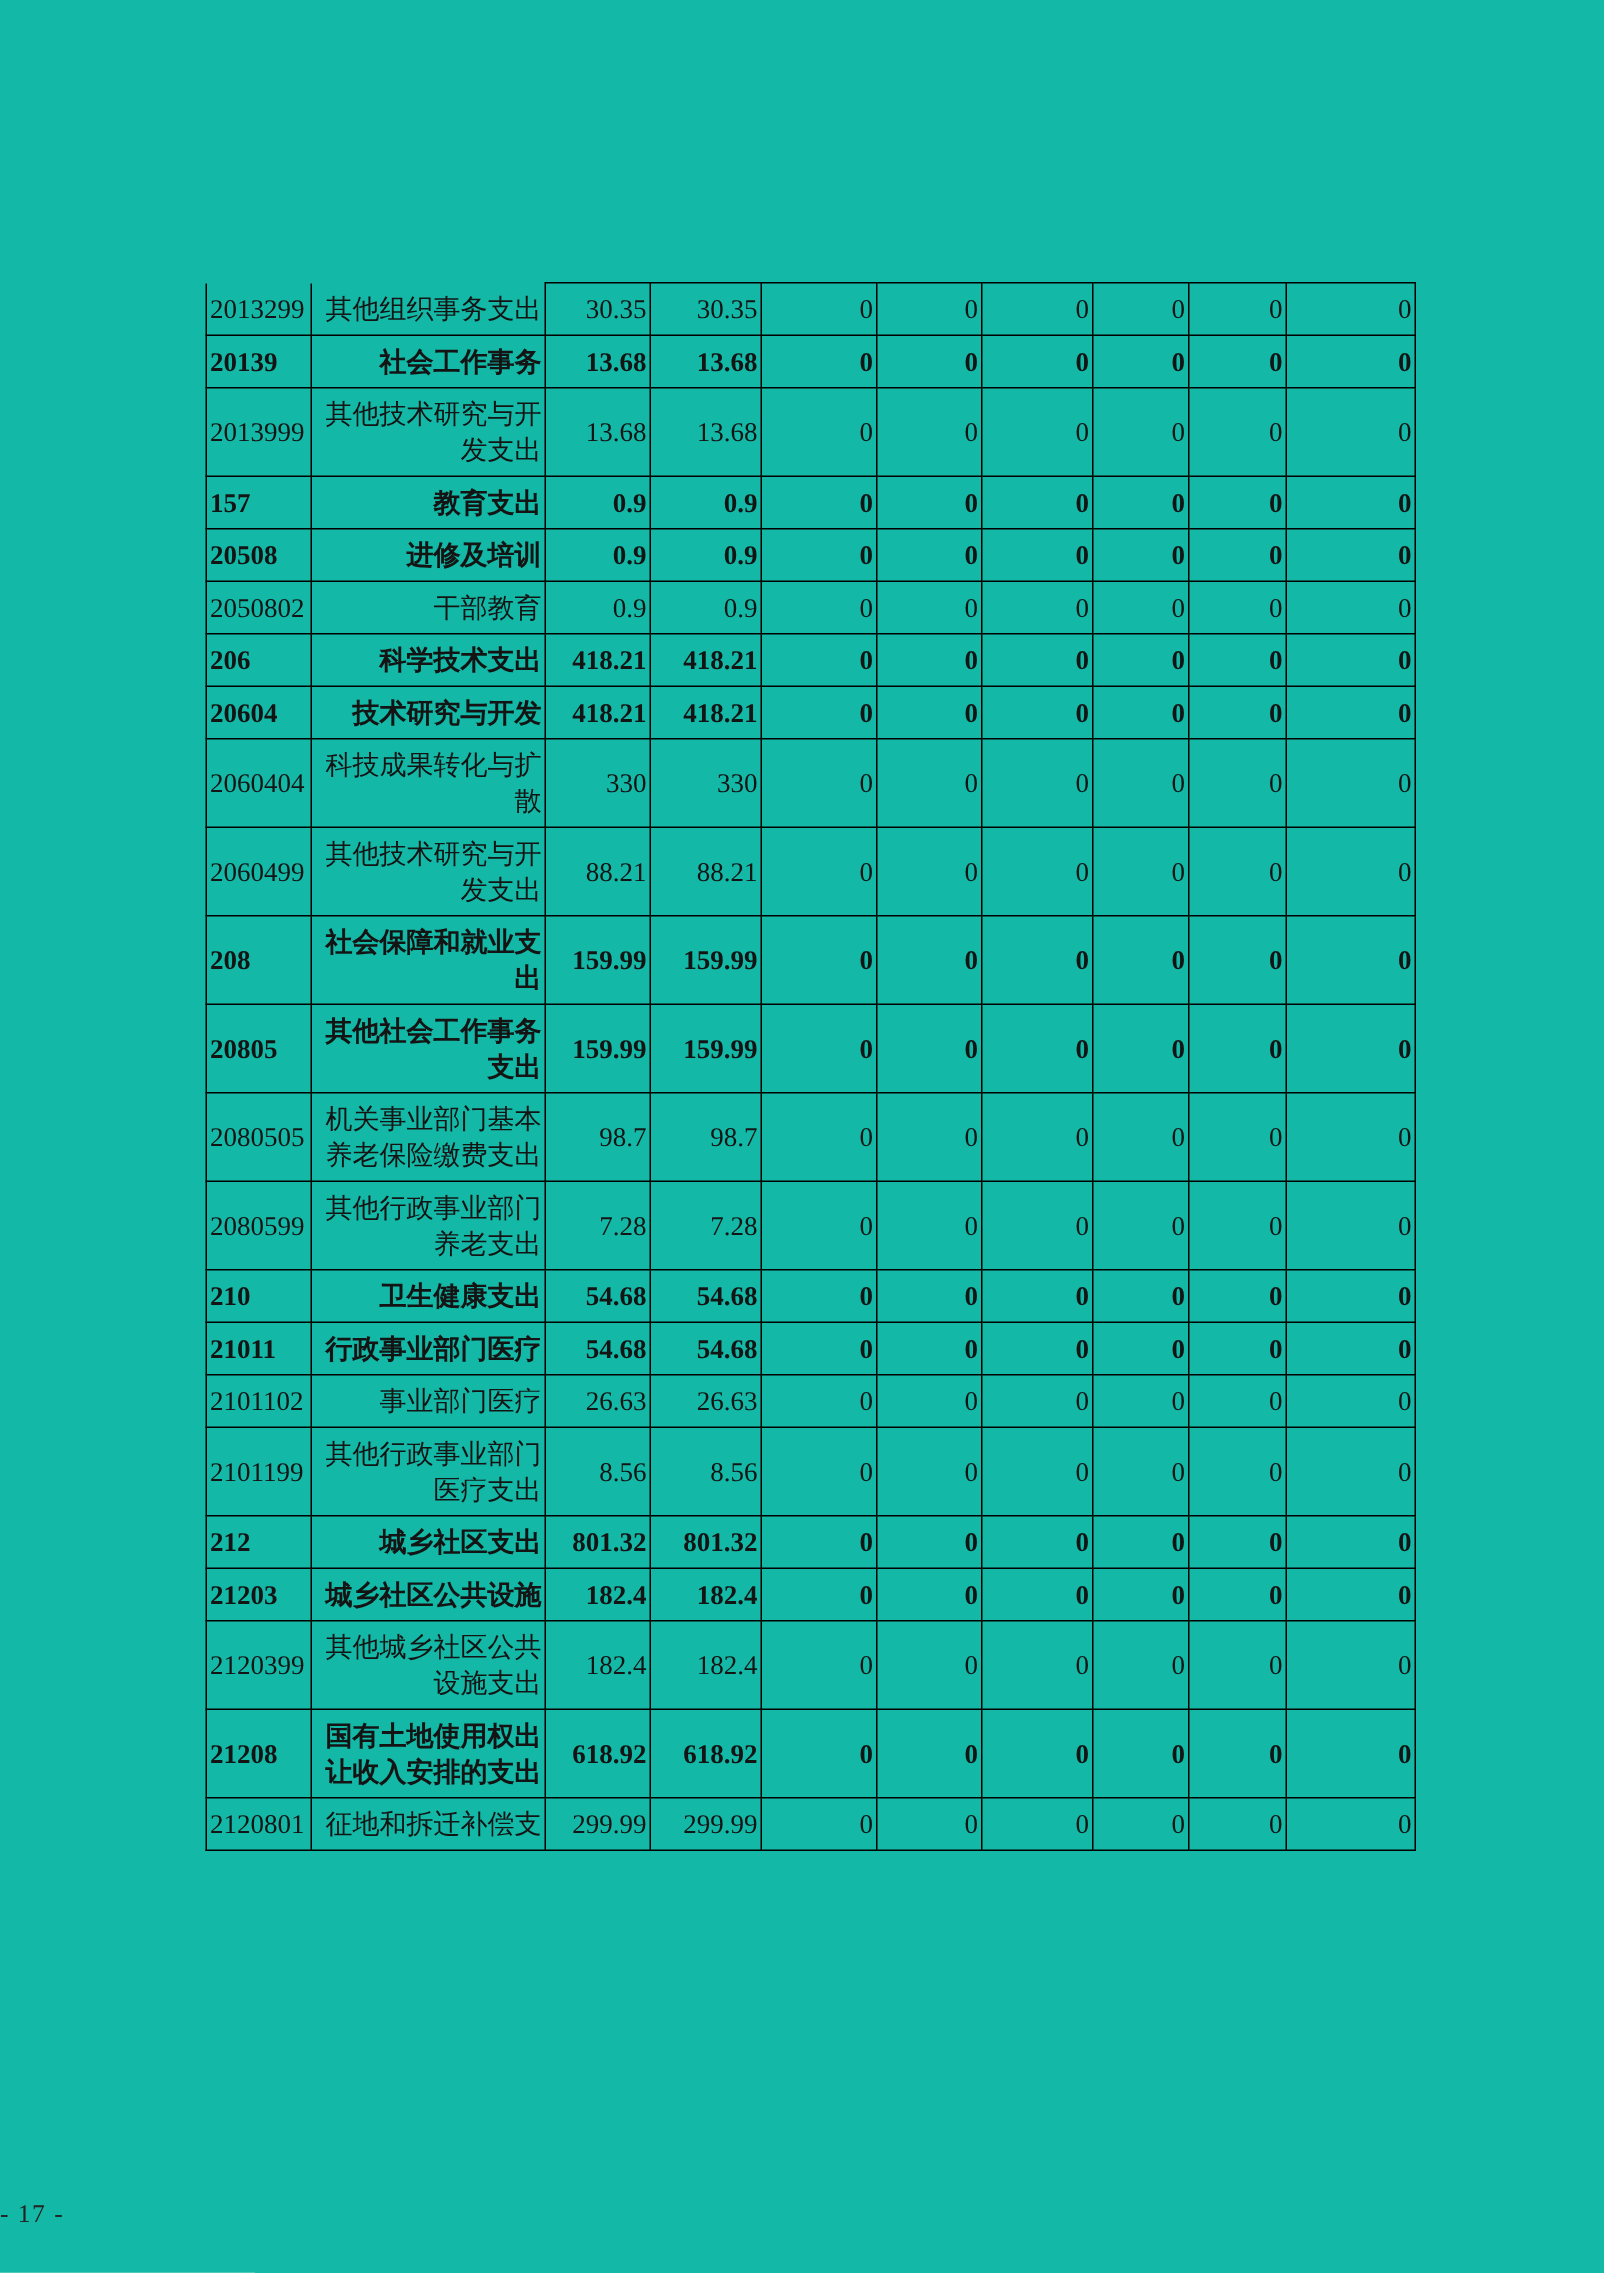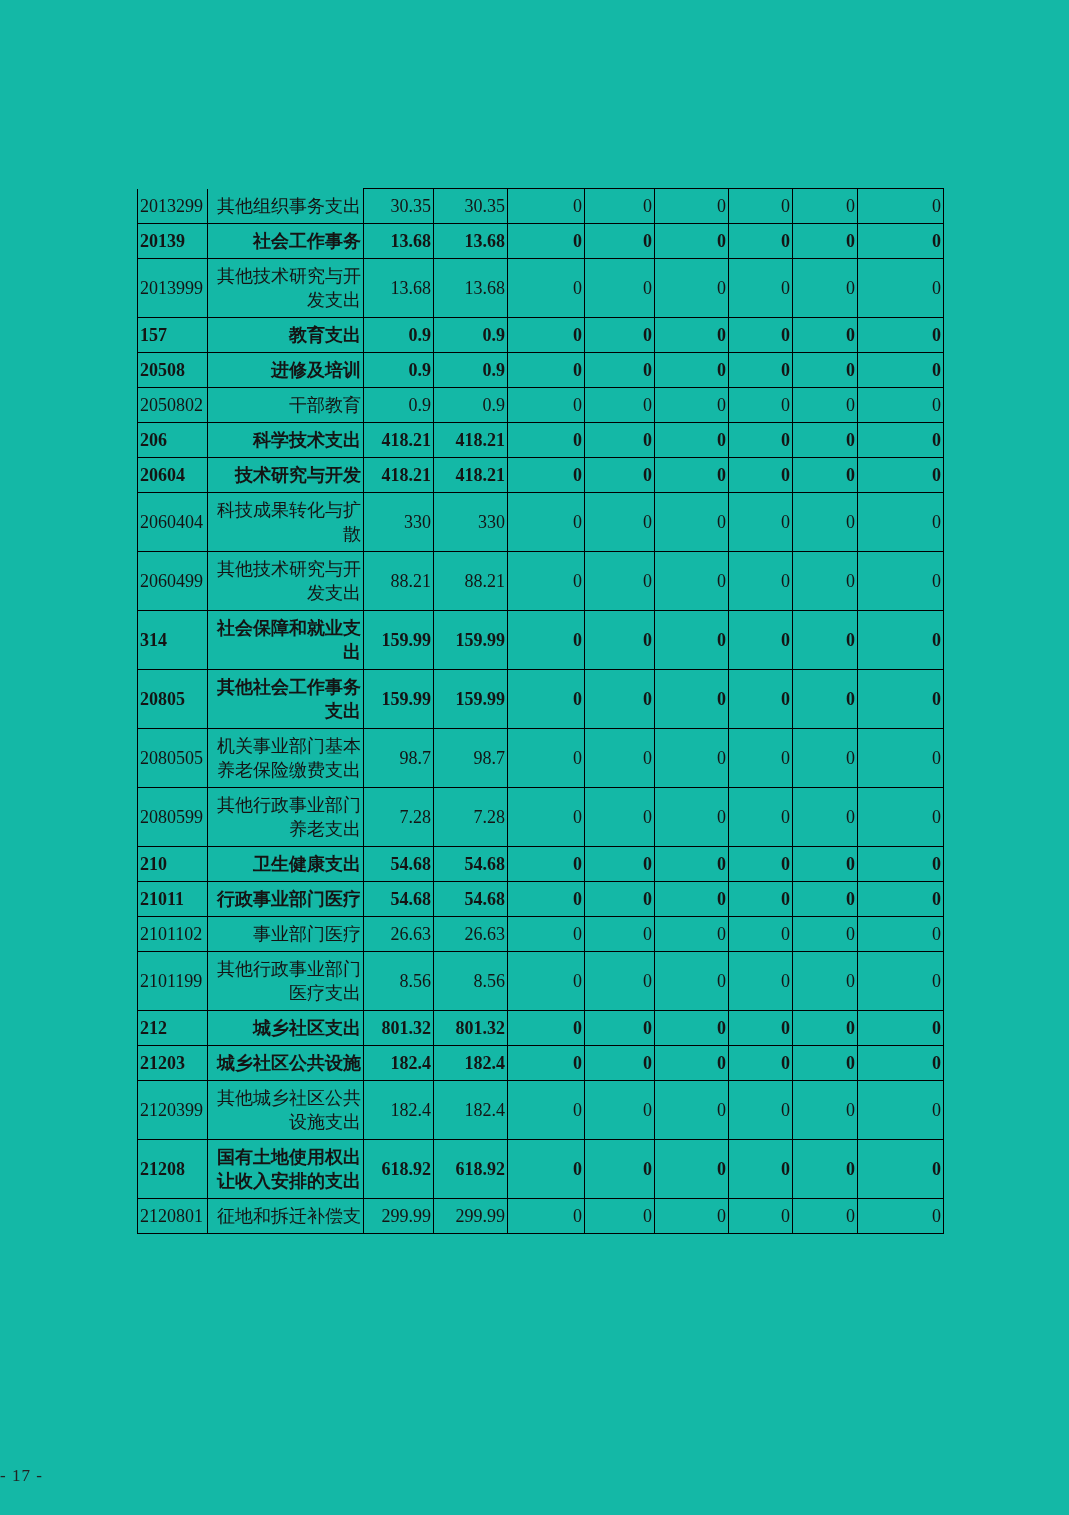--- a/index.html
+++ b/index.html
@@ -165,21 +165,21 @@
           <td class="cell-num">88.21</td>
           <td class="cell-num">88.21</td>
           <td class="cell-num">0</td>
           <td class="cell-num">0</td>
           <td class="cell-num">0</td>
           <td class="cell-num">0</td>
           <td class="cell-num">0</td>
           <td class="cell-num">0</td>
         </tr>
         <tr class="bold">
-          <td class="cell-code">314</td>
+          <td class="cell-code">208</td>
           <td class="cell-name">社会保障和就业支出</td>
           <td class="cell-num">159.99</td>
           <td class="cell-num">159.99</td>
           <td class="cell-num">0</td>
           <td class="cell-num">0</td>
           <td class="cell-num">0</td>
           <td class="cell-num">0</td>
           <td class="cell-num">0</td>
           <td class="cell-num">0</td>
         </tr>

